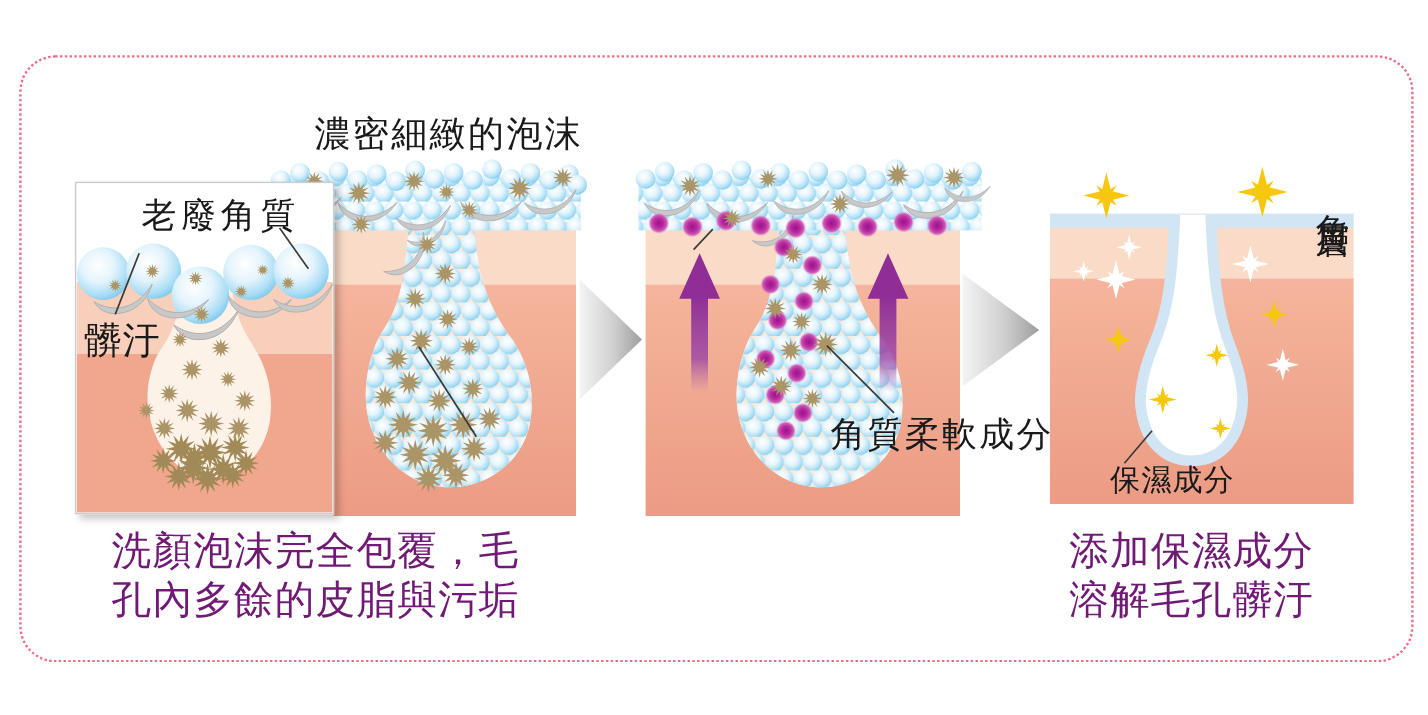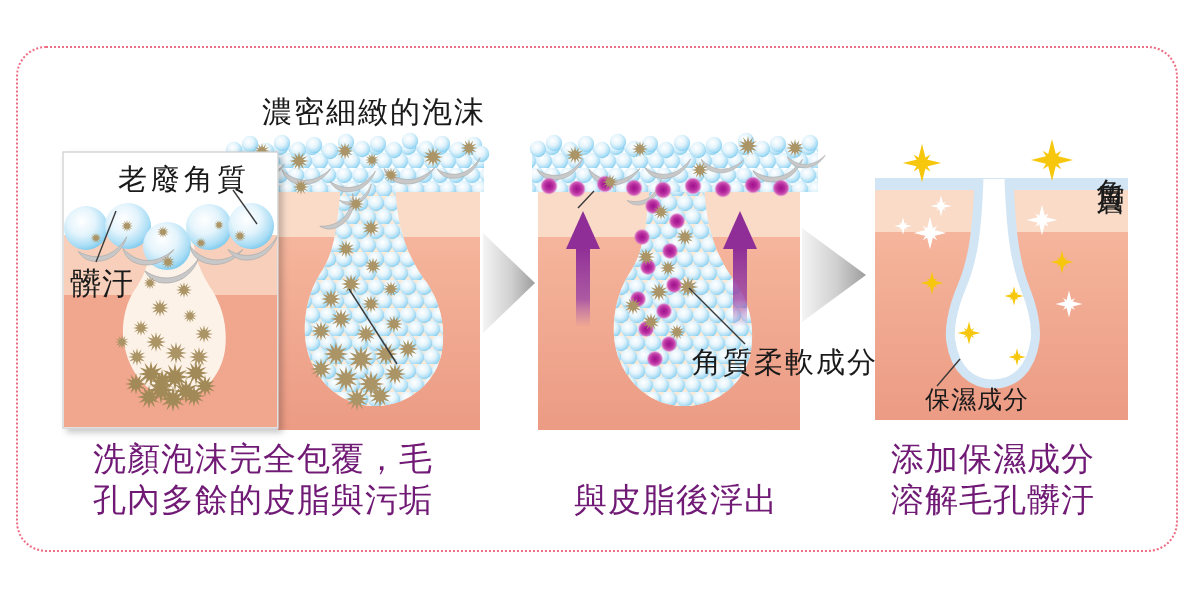--- a/index.html
+++ b/index.html
@@ -319,19 +319,18 @@
   <div class="lbl" id="lbl-soft">角質柔軟成分</div>
   <div class="lbl" id="lbl-stratum">角質層</div>
   <div class="lbl" id="lbl-moist">保濕成分</div>
 
   <div class="cap" id="cap1">
     <span>洗顏泡沫完全包覆，毛</span><br>
     <span>孔內多餘的皮脂與污垢</span>
   </div>
   <div class="cap" id="cap2">
     <br>
-    <span>與皮脂後浮出</span>
   </div>
   <div class="cap" id="cap3">
     <span>添加保濕成分</span><br>
     <span>溶解毛孔髒汙</span>
   </div>
 </div>
 
 </body></html>

